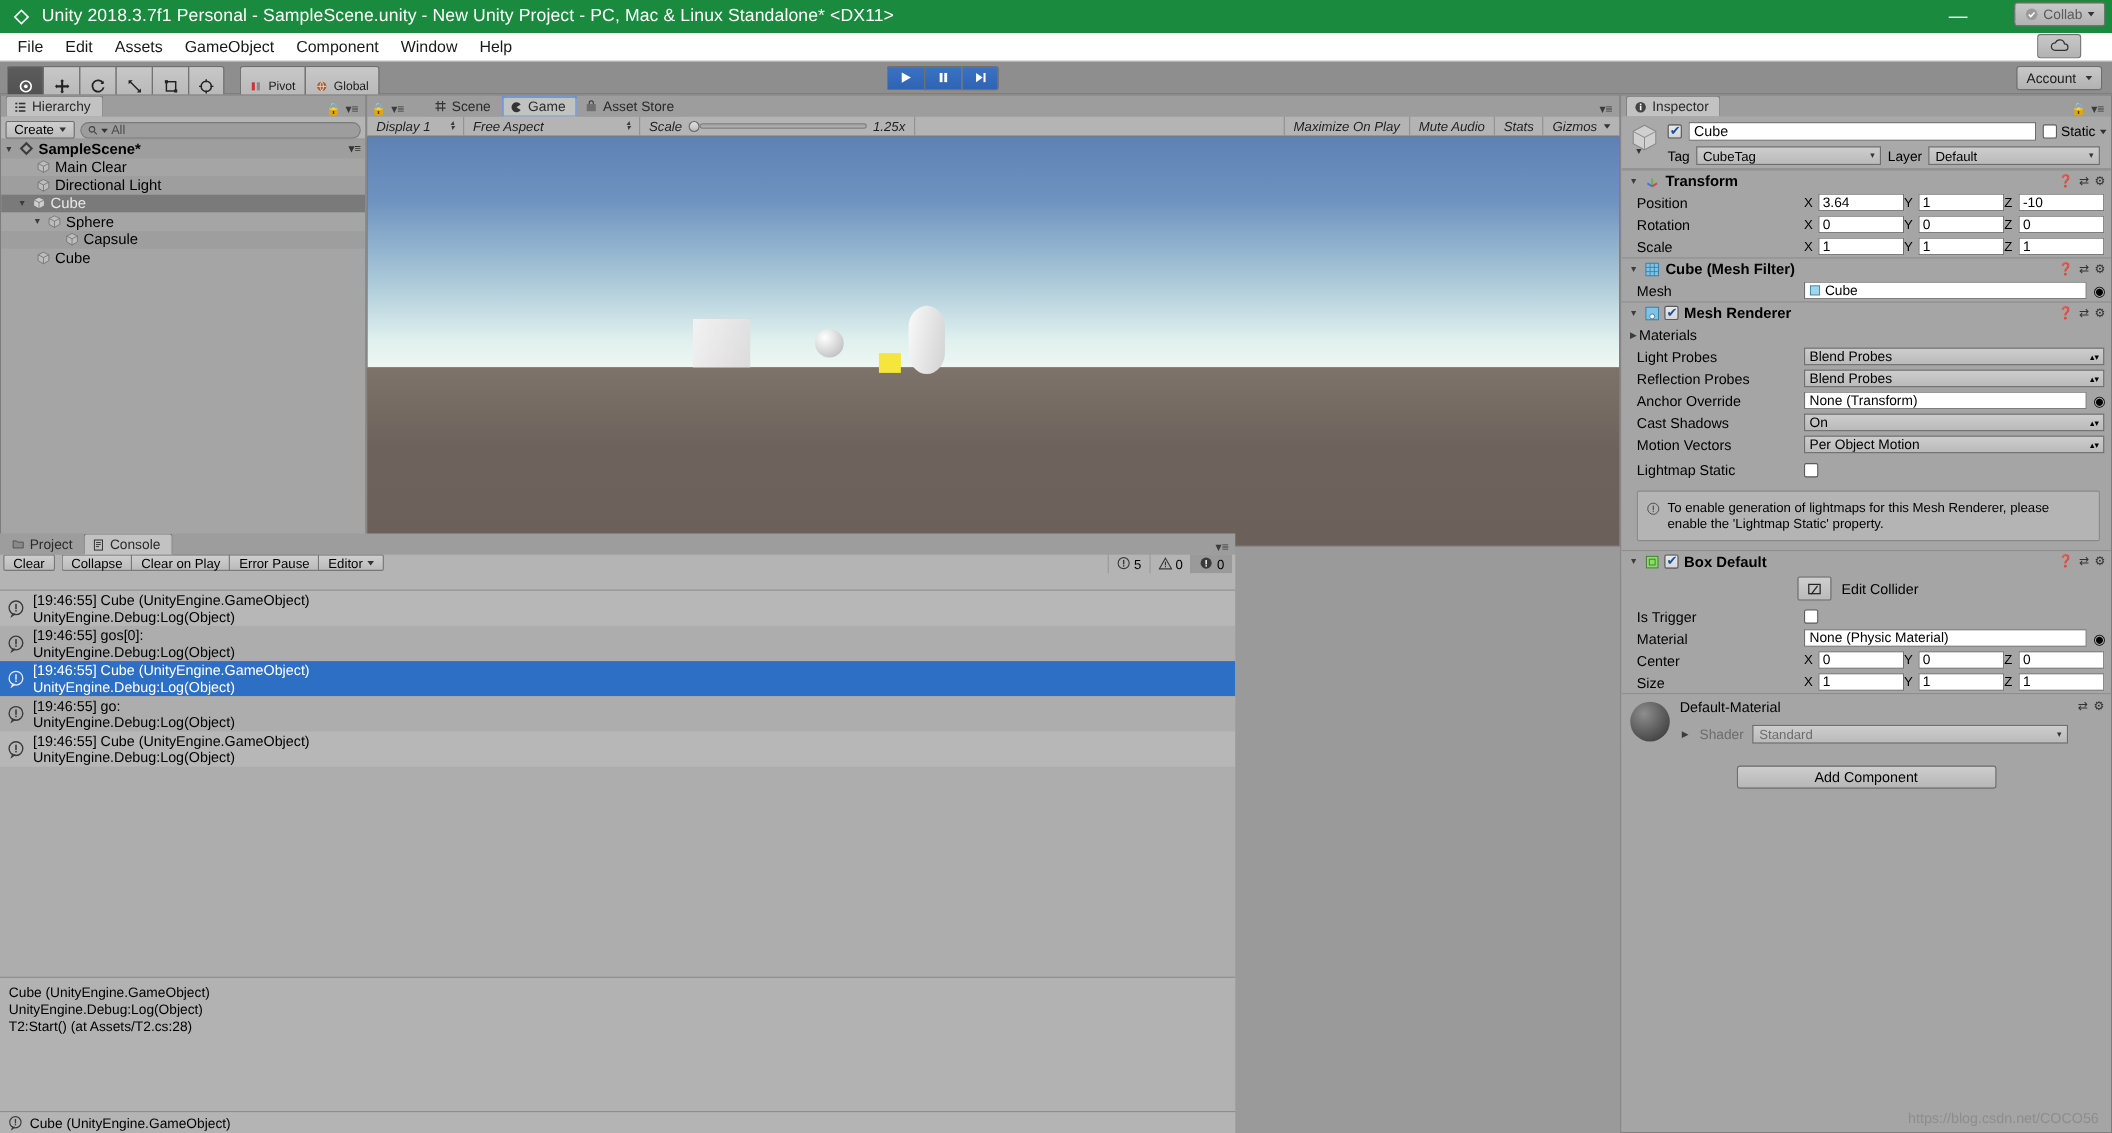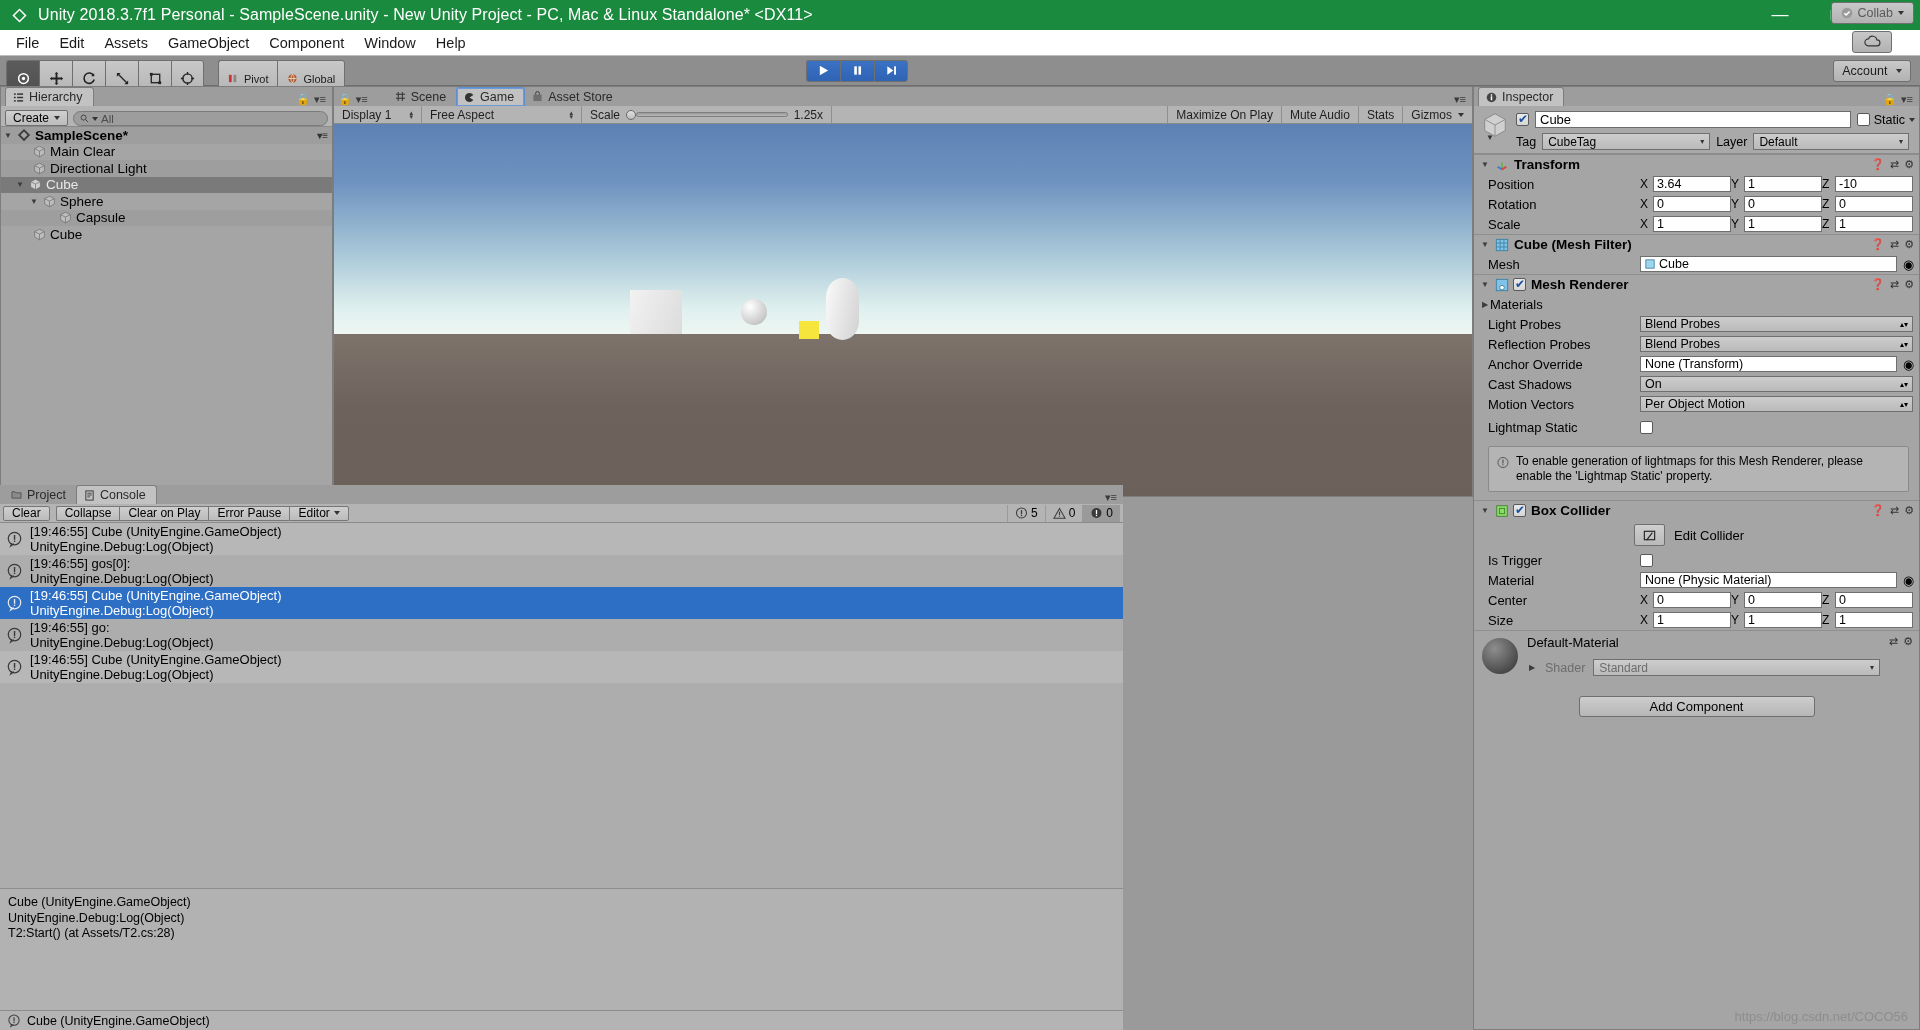--- a/index.html
+++ b/index.html
@@ -104,42 +104,42 @@
   .hrow { height:16.5px; display:flex; align-items:center; gap:4px; padding-left:2px; position:relative; }
   .hrow.alt { background:#9e9e9e; }
   .hrow.selected { background:#7a7a7a; color:#e8e8e8; }
   .hrow.scene { font-weight:bold; }
   .tri { width:10px; text-align:center; font-size:8px; color:#3b3b3b; }
   .tri.empty { visibility:hidden; }
   .cube-ico { width:13px; height:13px; flex:0 0 13px; }
   .scene-tools { position:absolute; right:4px; display:flex; gap:3px; font-size:10px; color:#333; }
 
   
-  .game-toolbar { height:18px; background:#b4b4b4; display:flex; align-items:stretch; border-bottom:1px solid #8a8a8a; font-size:12px; }
+  .game-toolbar { height:18px; background:#b4b4b4; display:flex; align-items:stretch; border-bottom:1px solid #8a8a8a; font-size:12px;font-style:italic; }
   .gt-item { display:flex; align-items:center; padding:0 8px; border-right:1px solid #8f8f8f; gap:6px; color:#1f1f1f; }
   .gt-item.flexsp { flex:1; border-right:0; }
   .gt-right { display:flex; align-items:stretch; margin-left:auto; }
   .gt-right .gt-item { border-right:0; border-left:1px solid #8f8f8f; }
   .stepper { display:flex; flex-direction:column; line-height:4px; font-size:7px; color:#3a3a3a; margin-left:auto; }
   .scale-slider { width:162px; height:12px; display:flex; align-items:center; position:relative; }
   .scale-track { position:absolute; left:10px; right:0; height:5px; background:linear-gradient(#9a9a9a,#b8b8b8); border:1px solid #7d7d7d; border-radius:3px; }
   .scale-knob { position:absolute; left:0; width:10px; height:10px; border-radius:50%; background:linear-gradient(#e0e0e0,#bcbcbc); border:1px solid #6a6a6a; }
   .game-view { flex:1; position:relative; overflow:hidden; background:#6a5f58; }
   .sky { position:absolute; left:0; right:0; top:0; height:56.5%;
         background:linear-gradient(#5d81b3 0%,#6f93c0 28%,#a9c8d8 62%,#dff0ee 88%,#eef7f3 100%); }
   .ground { position:absolute; left:0; right:0; top:56.5%; bottom:0;
         background:linear-gradient(#7e736b 0%,#6e635c 45%,#6b605a 100%); }
   .obj { position:absolute; }
   .g-cube { background:linear-gradient(110deg,#f2f2f2,#dcdcdc); }
   .g-sphere { border-radius:50%; background:radial-gradient(circle at 34% 30%,#ffffff,#c9c9c9 70%,#a8a8a8 100%); }
   .g-capsule { border-radius:26px/30px; background:linear-gradient(100deg,#fafafa,#d2d2d2); }
   .g-yellow { background:#f5e53c; }
 
   
-  .console-toolbar { height:19px; background:#b4b4b4; display:flex; align-items:center; gap:0; padding:0 3px; border-bottom:1px solid #8a8a8a; }
+  .console-toolbar { height:33px; background:#b4b4b4; display:flex; align-items:flex-start; gap:0; padding:0 3px; border-bottom:1px solid #8a8a8a; }
   .cbtn { height:15px; padding:0 8px; font-size:12px; display:flex; align-items:center; gap:4px;
      background:linear-gradient(#cfcfcf,#bbbbbb); border:1px solid #777; border-right-width:0; }
   .cbtn.first { border-radius:2px 0 0 2px; }
   .cbtn.solo { border-right-width:1px; border-radius:2px; margin-right:6px; }
   .cbtn.last { border-right-width:1px; border-radius:0 2px 2px 0; }
   .counters { margin-left:auto; display:flex; align-items:center; gap:0; }
   .counter { display:flex; align-items:center; gap:3px; padding:0 7px; font-size:12px; height:17px;
       border-left:1px solid #9a9a9a; }
   .counter.active { background:#9a9a9a; }
   .log-list { overflow:hidden; }
@@ -708,21 +708,21 @@
             <span>To enable generation of lightmaps for this Mesh Renderer, please enable the 'Lightmap Static' property.</span>
           </div>
 
           <div class="comp-head">
             <span class="tri-s">▼</span>
             <svg width="14" height="14" viewBox="0 0 16 16">
                 <rect x="2" y="2" width="12" height="12" fill="#8ddc6a" stroke="#3f7f33"></rect>
                 <rect x="5" y="5" width="6" height="6" fill="none" stroke="#3f7f33"></rect>
               </svg>
             <span class="cbx on" style="margin-left:-1px"></span>
-            <span class="comp-title">Box Collider</span>
+            <span class="comp-title">Box Default</span>
             <span class="comp-tools">
               <span>❓</span>
               <span>⇄</span>
               <span>⚙</span>
             </span>
           </div>
           <div class="prow" style="height:30px;padding-left:160px;gap:9px">
             <span class="editcol-btn">
               <svg width="15" height="15" viewBox="0 0 16 16">
                   <rect x="2.5" y="3.5" width="11" height="9" fill="none" stroke="#222" stroke-width="1.2"></rect>

